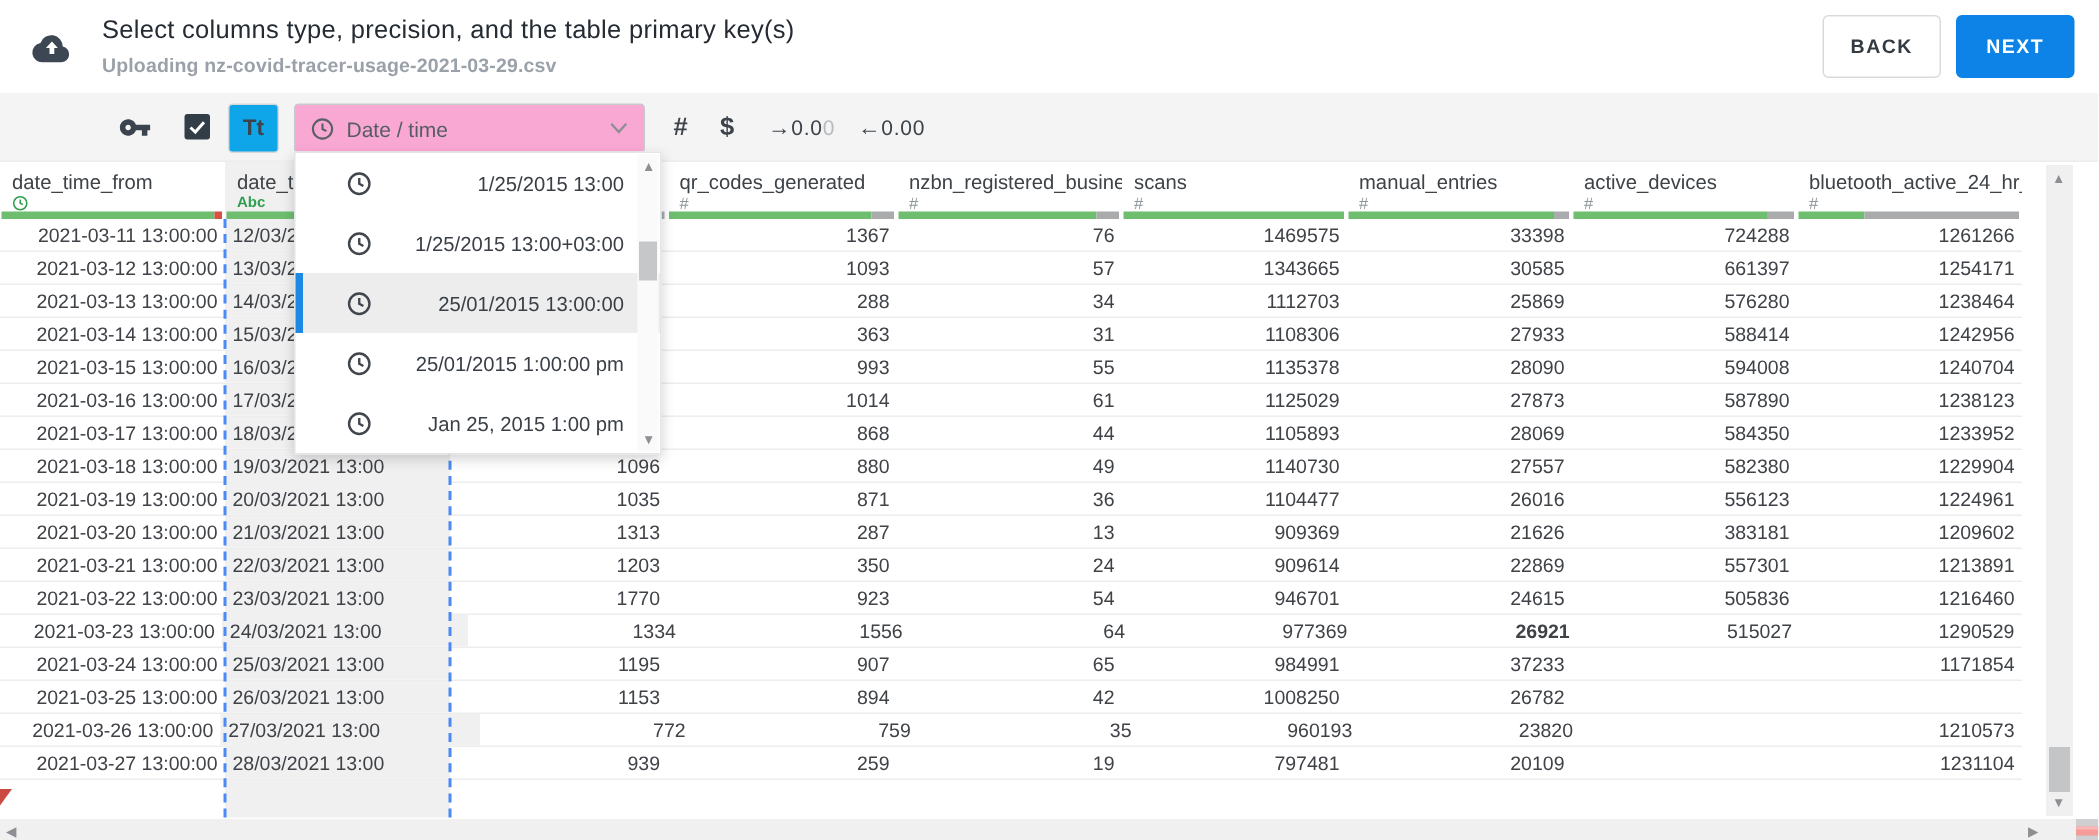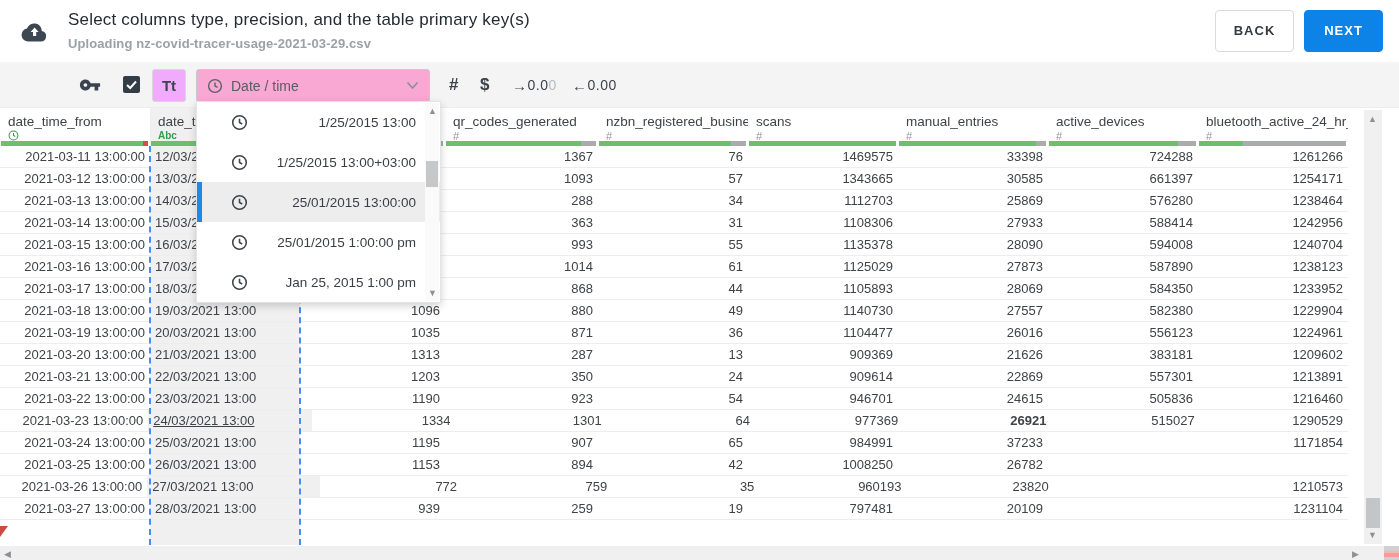--- a/index.html
+++ b/index.html
@@ -15,21 +15,21 @@
   .btn { position:absolute; top:9px; height:42px; width:79px; border-radius:4px; font-size:13px; font-weight:bold;
          letter-spacing:1px; text-align:center; line-height:40px; cursor:pointer; }
   .btn-back { left:1215px; background:#fff; border:1px solid #d8dbde; color:#333a41; }
   .btn-next { left:1304px; background:#0d83e8; border:1px solid #0d83e8; color:#fff; }
 
   
   .toolbar { position:absolute; left:0; top:62px; width:1399px; height:46px; background:#f4f4f5; border-bottom:1px solid #ececee; }
   .tb-item { position:absolute; top:0; height:46px; display:flex; align-items:center; }
   .tb-check { left:123px; width:17px; height:17px; top:14px; background:#333d47; border-radius:2px;
               color:#fff; font-size:13px; line-height:17px; text-align:center; }
-  .tt-btn { left:152px; top:7px; width:34px; height:33px; background:#f0abfc; border:1px solid #d5d7d9; border-radius:3px;
+  .tt-btn { left:152px; top:7px; width:34px; height:33px; background:#0ea5e9; border:1px solid #d5d7d9; border-radius:3px;
             justify-content:center; font-size:15px; font-weight:bold; color:#3d434a; }
   .type-dd { left:196px; top:7px; width:234px; height:33px; background:#f9a8d4; border:1px solid #c6cacd; border-radius:3px;
              padding:0 10px; color:#565d64; font-size:14px; }
   .type-dd .dd-label { margin-left:8px; flex:1; }
   .tb-glyph { font-size:17px; font-weight:bold; color:#3d434a; }
   .prec { font-size:14px; color:#3d434a; letter-spacing:.5px; }
   .prec .faded { color:#b7bbbf; }
   .prec .arr { font-size:15px; }
 
   
@@ -325,33 +325,33 @@
           <div class="g-cell r" style="width: 153px;">350</div>
           <div class="g-cell r" style="width: 150px;">24</div>
           <div class="g-cell r" style="width: 150px;">909614</div>
           <div class="g-cell r" style="width: 150px;">22869</div>
           <div class="g-cell r" style="width: 150px;">557301</div>
           <div class="g-cell r" style="width: 150px;">1213891</div>
         </div>
         <div class="g-row">
           <div class="g-cell r" style="width: 150px;">2021-03-22 13:00:00</div>
           <div class="g-cell selcol" style="width: 150px;">23/03/2021 13:00</div>
-          <div class="g-cell r" style="width: 145px;">1190</div>
+          <div class="g-cell r" style="width: 145px;">1770</div>
           <div class="g-cell r" style="width: 153px;">923</div>
           <div class="g-cell r" style="width: 150px;">54</div>
           <div class="g-cell r" style="width: 150px;">946701</div>
           <div class="g-cell r" style="width: 150px;">24615</div>
           <div class="g-cell r" style="width: 150px;">505836</div>
           <div class="g-cell r" style="width: 150px;">1216460</div>
         </div>
         <div class="g-row">
           <div class="g-cell r" style="width: 150px;">2021-03-23 13:00:00</div>
-          <div class="g-cell selcol" style="width: 166px; text-decoration: underline;">24/03/2021 13:00</div>
+          <div class="g-cell selcol" style="width: 166px;">24/03/2021 13:00</div>
           <div class="g-cell r" style="width: 145px;">1334</div>
-          <div class="g-cell r" style="width: 153px;">1301</div>
+          <div class="g-cell r" style="width: 153px;">1556</div>
           <div class="g-cell r" style="width: 150px;">64</div>
           <div class="g-cell r" style="width: 150px;">977369</div>
           <div class="g-cell r" style="width: 150px; font-weight: bold;">26921</div>
           <div class="g-cell r" style="width: 150px;">515027</div>
           <div class="g-cell r" style="width: 150px;">1290529</div>
         </div>
         <div class="g-row">
           <div class="g-cell r" style="width: 150px;">2021-03-24 13:00:00</div>
           <div class="g-cell selcol" style="width: 150px;">25/03/2021 13:00</div>
           <div class="g-cell r" style="width: 145px;">1195</div>

